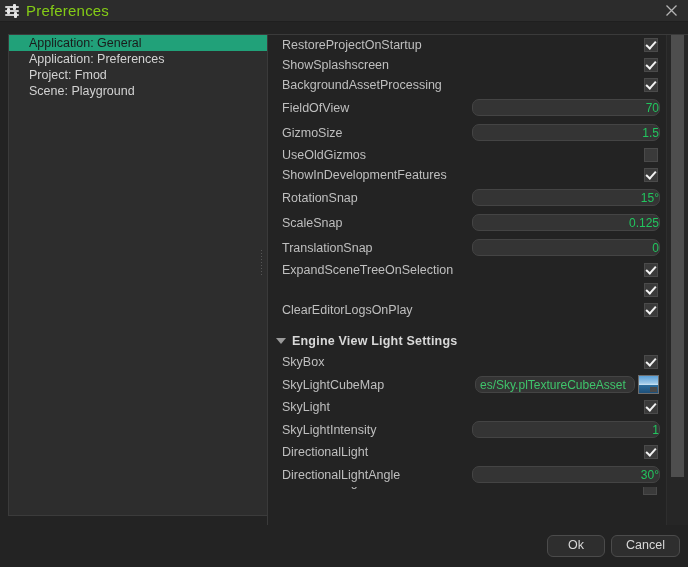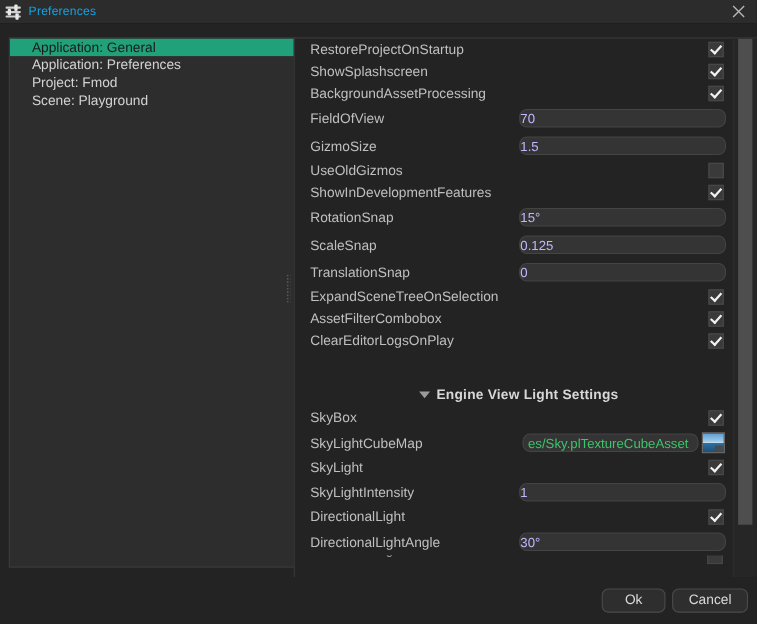--- a/index.html
+++ b/index.html
@@ -50,22 +50,22 @@
     width: 3px;
     height: 6px;
     background: #e8e8e8;
     border-radius: 1px;
   }
   .sliders-icon i:nth-child(4) { top: 1px; left: 9px; }
   .sliders-icon i:nth-child(5) { top: 5px; left: 3px; }
   .sliders-icon i:nth-child(6) { top: 9px; left: 10px; }
 
   #window-title {
-    font-size: 11px;
-    color: #0ea5e9;
+    font-size: 15px;
+    color: #84cc16;
     letter-spacing: 0.2px;
   }
   #close-button {
     position: absolute;
     right: 0px;
     top: 0px;
     width: 34px;
     height: 21px;
     display: flex;
     align-items: center;
@@ -172,23 +172,23 @@
     justify-content: flex-end;
   }
 
   .value-box {
     width: 188px;
     height: 17px;
     line-height: 17px;
     background: #343434;
     border: 1px solid #444;
     border-radius: 7px;
-    text-align: left;
+    text-align: right;
     font-size: 12px;
-    color: #c4b5fd;
+    color: #22c55e;
     box-sizing: border-box;
     cursor: text;
   }
   .value-box.path {
     color: #3fc46b;
     text-align: left;
     padding-left: 4px;
     width: 160px;
     overflow: hidden;
     white-space: nowrap;
@@ -235,23 +235,22 @@
     border: solid #f2f2f2;
     border-width: 0 2.4px 2.4px 0;
     transform: rotate(42deg);
   }
 
   .section-header {
     display: flex;
     align-items: center;
     height: 22px;
     padding-left: 4px;
-    margin-top: 28px;
-    cursor: pointer;
-    justify-content: center;
+    margin-top: 10px;
+    cursor: pointer;
   }
   .section-header .tri {
     width: 0; height: 0;
     border-left: 5px solid transparent;
     border-right: 5px solid transparent;
     border-top: 6px solid #9a9a9a;
     margin-right: 6px;
     margin-left: 4px;
   }
   .section-title {
@@ -438,21 +437,20 @@
 
 
       <div class="prop-row">
         <div class="prop-label">ExpandSceneTreeOnSelection</div>
         <div class="prop-field">
             <div class="checkbox checked"></div>
           </div>
       </div>
 
       <div class="prop-row">
-        <div class="prop-label">AssetFilterCombobox</div>
         <div class="prop-field">
             <div class="checkbox checked"></div>
           </div>
       </div>
 
       <div class="prop-row">
         <div class="prop-label">ClearEditorLogsOnPlay</div>
         <div class="prop-field">
             <div class="checkbox checked"></div>
           </div>

